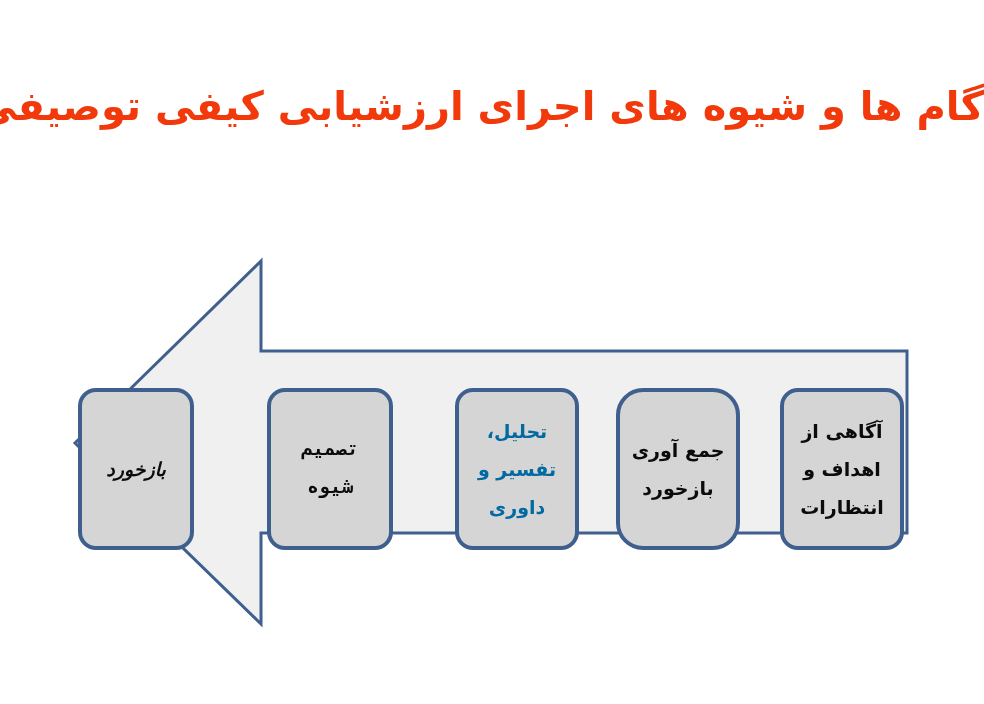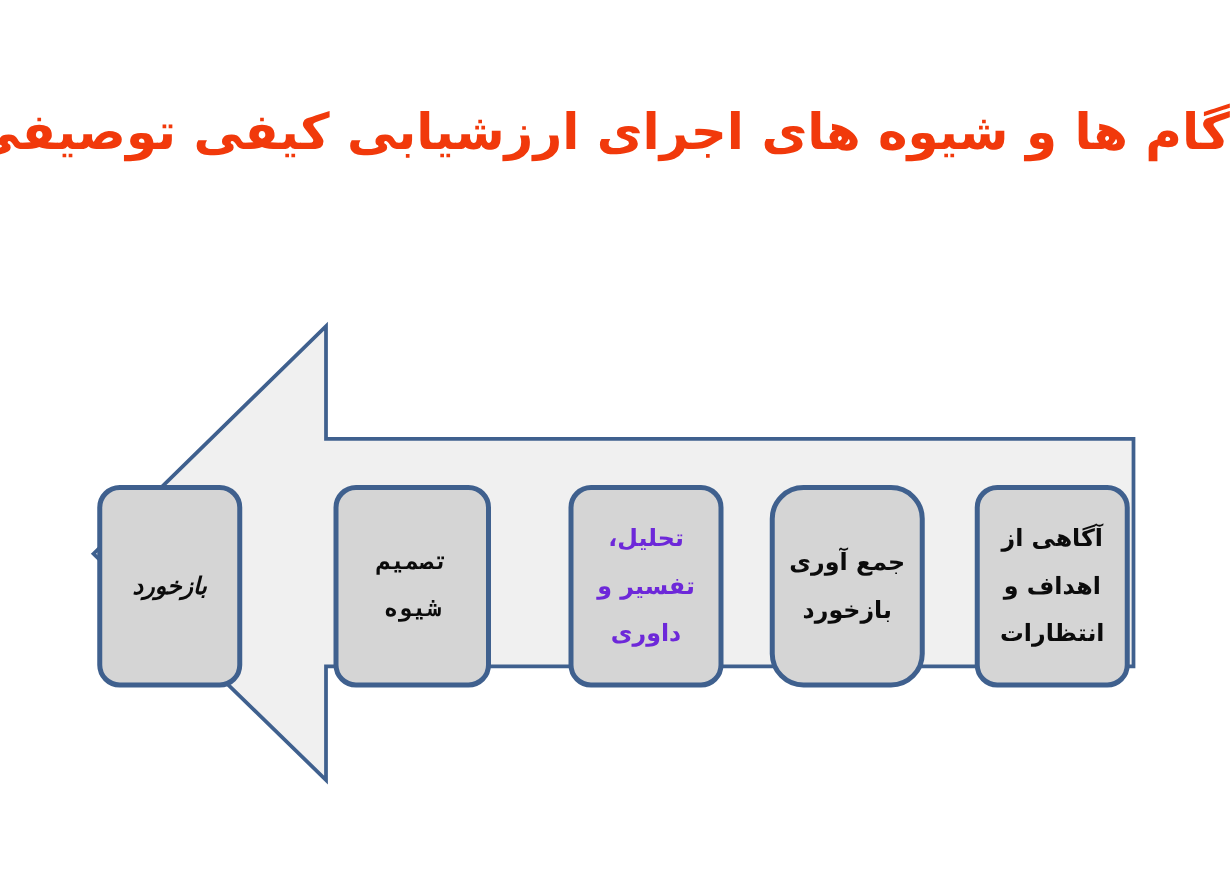--- a/index.html
+++ b/index.html
@@ -109,21 +109,21 @@
 
     <div class="stage-box" id="box-feedback" style="background: rgb(213, 213, 213); border-color: rgb(63, 96, 142); color: rgb(11, 11, 11);">
       <span class="line">بازخورد</span>
     </div>
 
     <div class="stage-box" id="box-decision" style="background: rgb(213, 213, 213); border-color: rgb(63, 96, 142); color: rgb(11, 11, 11); font-family: Liberation Mono, monospace;">
       <span class="line">تصمیم</span>
       <span class="line">شیوه</span>
     </div>
 
-    <div class="stage-box" id="box-analysis" style="background: rgb(213, 213, 213); border-color: rgb(63, 96, 142); color: #6d28d9; justify-content: center;">
+    <div class="stage-box" id="box-analysis" style="background: rgb(213, 213, 213); border-color: rgb(63, 96, 142); color: #0369a1; justify-content: center;">
       <span class="line">تحلیل،</span>
       <span class="line">تفسیر و</span>
       <span class="line">داوری</span>
     </div>
 
     <div class="stage-box" id="box-data-gathering" style="background: rgb(213, 213, 213); border-color: rgb(63, 96, 142); color: rgb(11, 11, 11); border-radius: 27px;">
       <span class="line">جمع آوری</span>
       <span class="line">بازخورد</span>
     </div>
 

